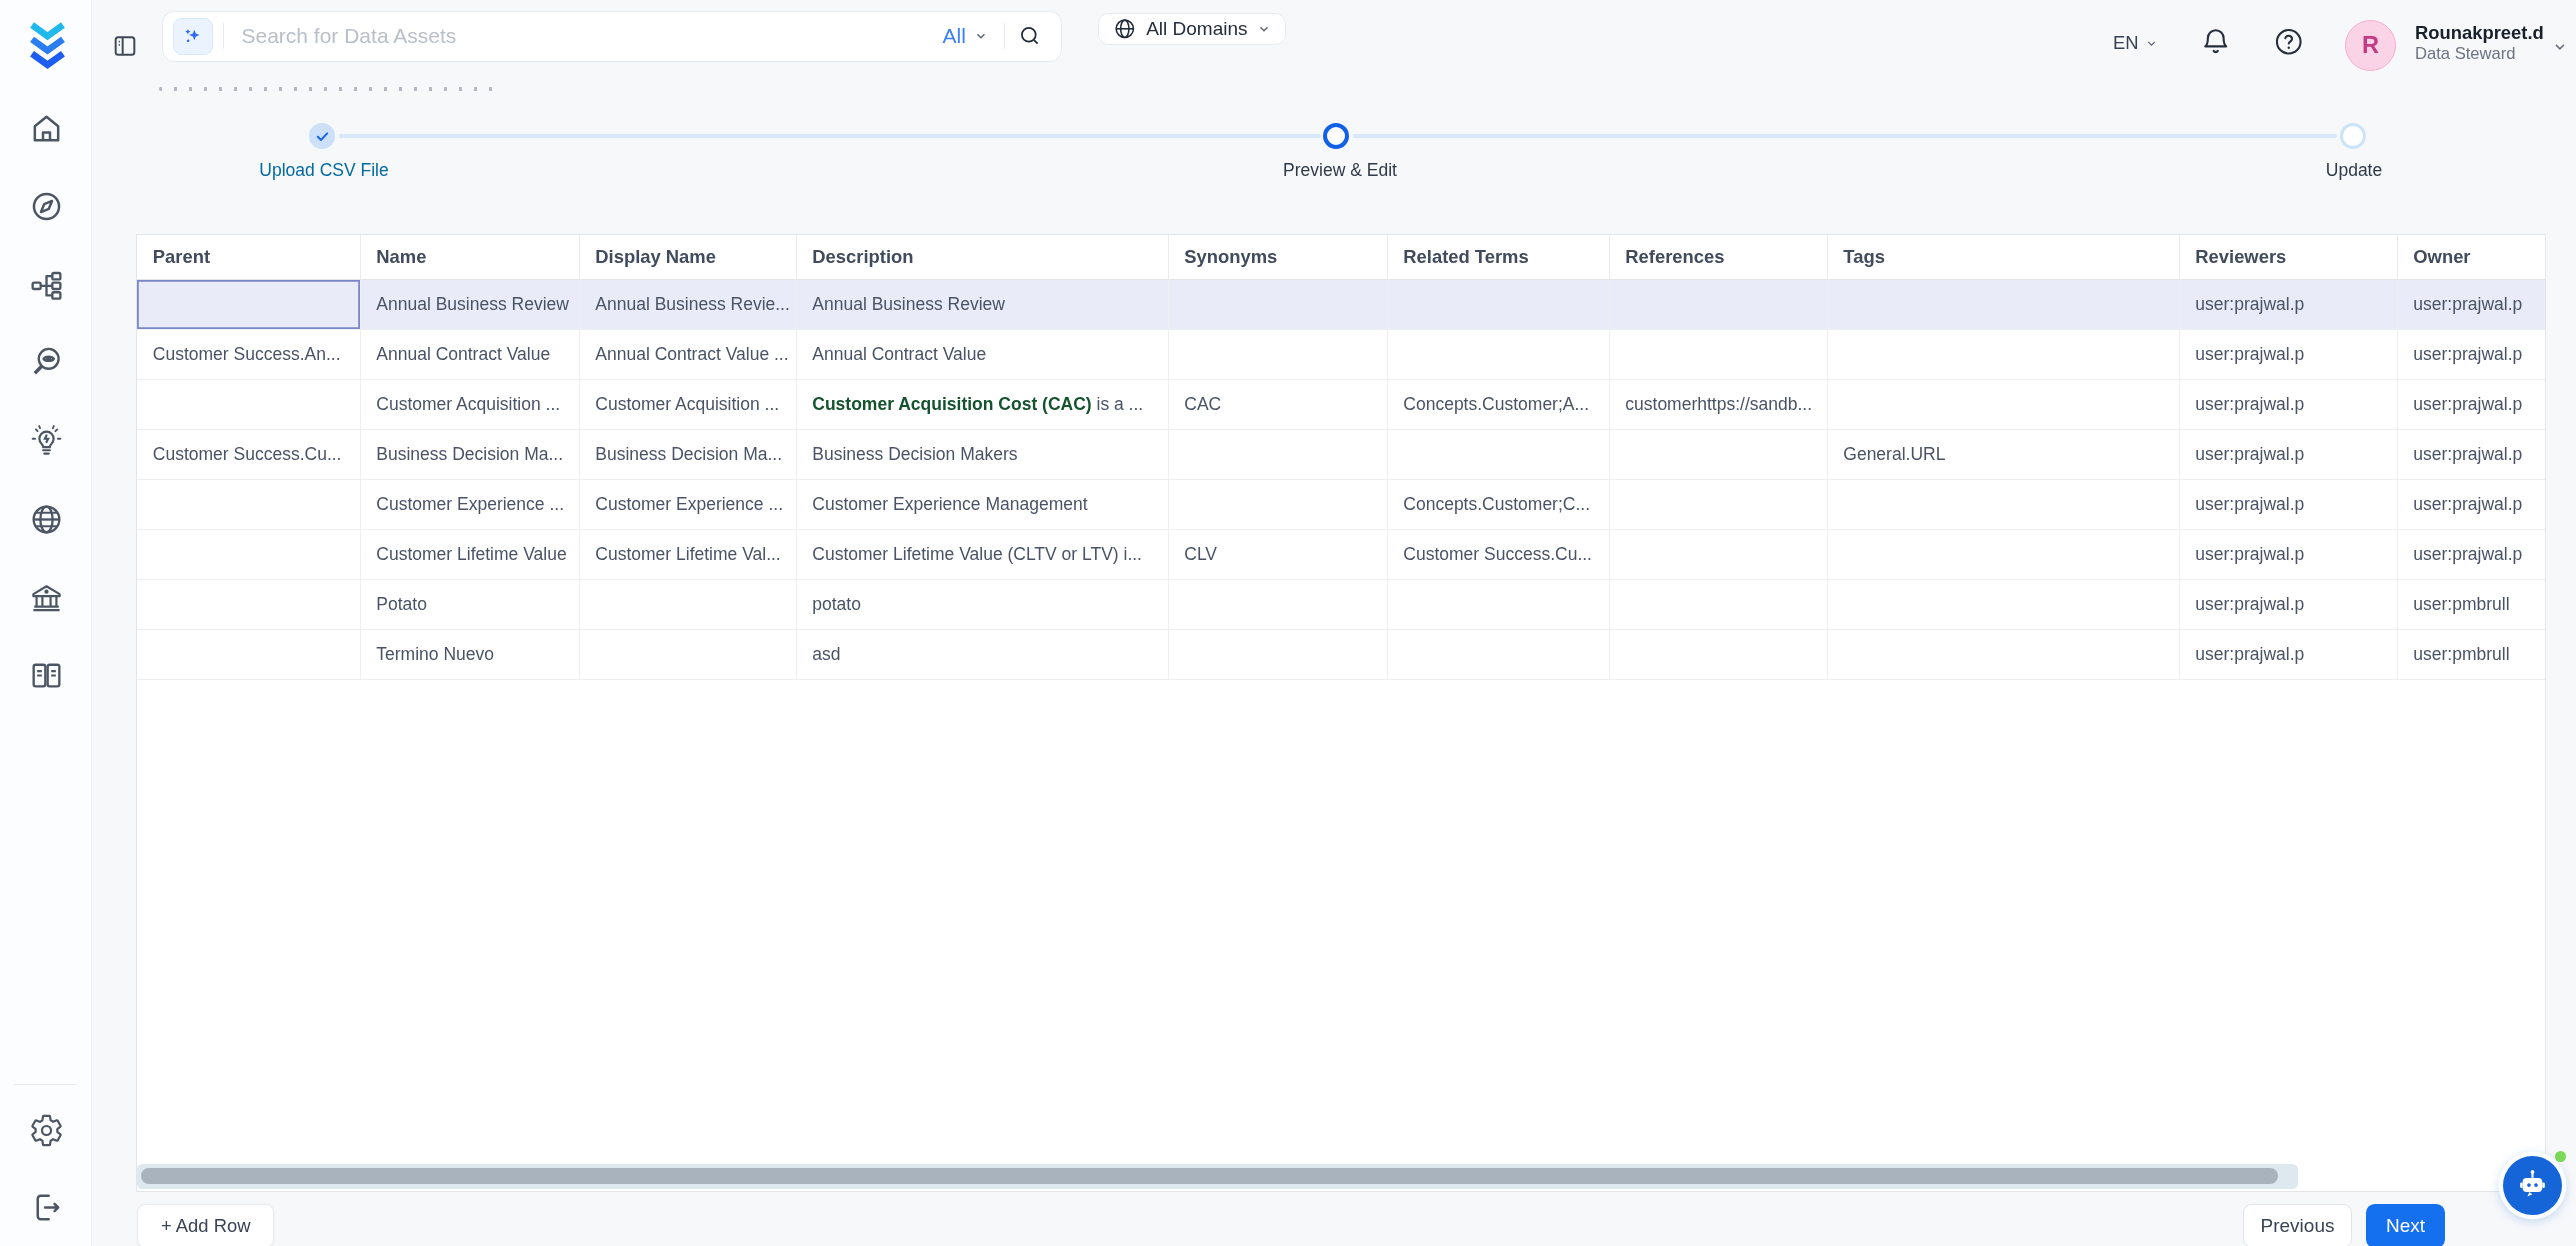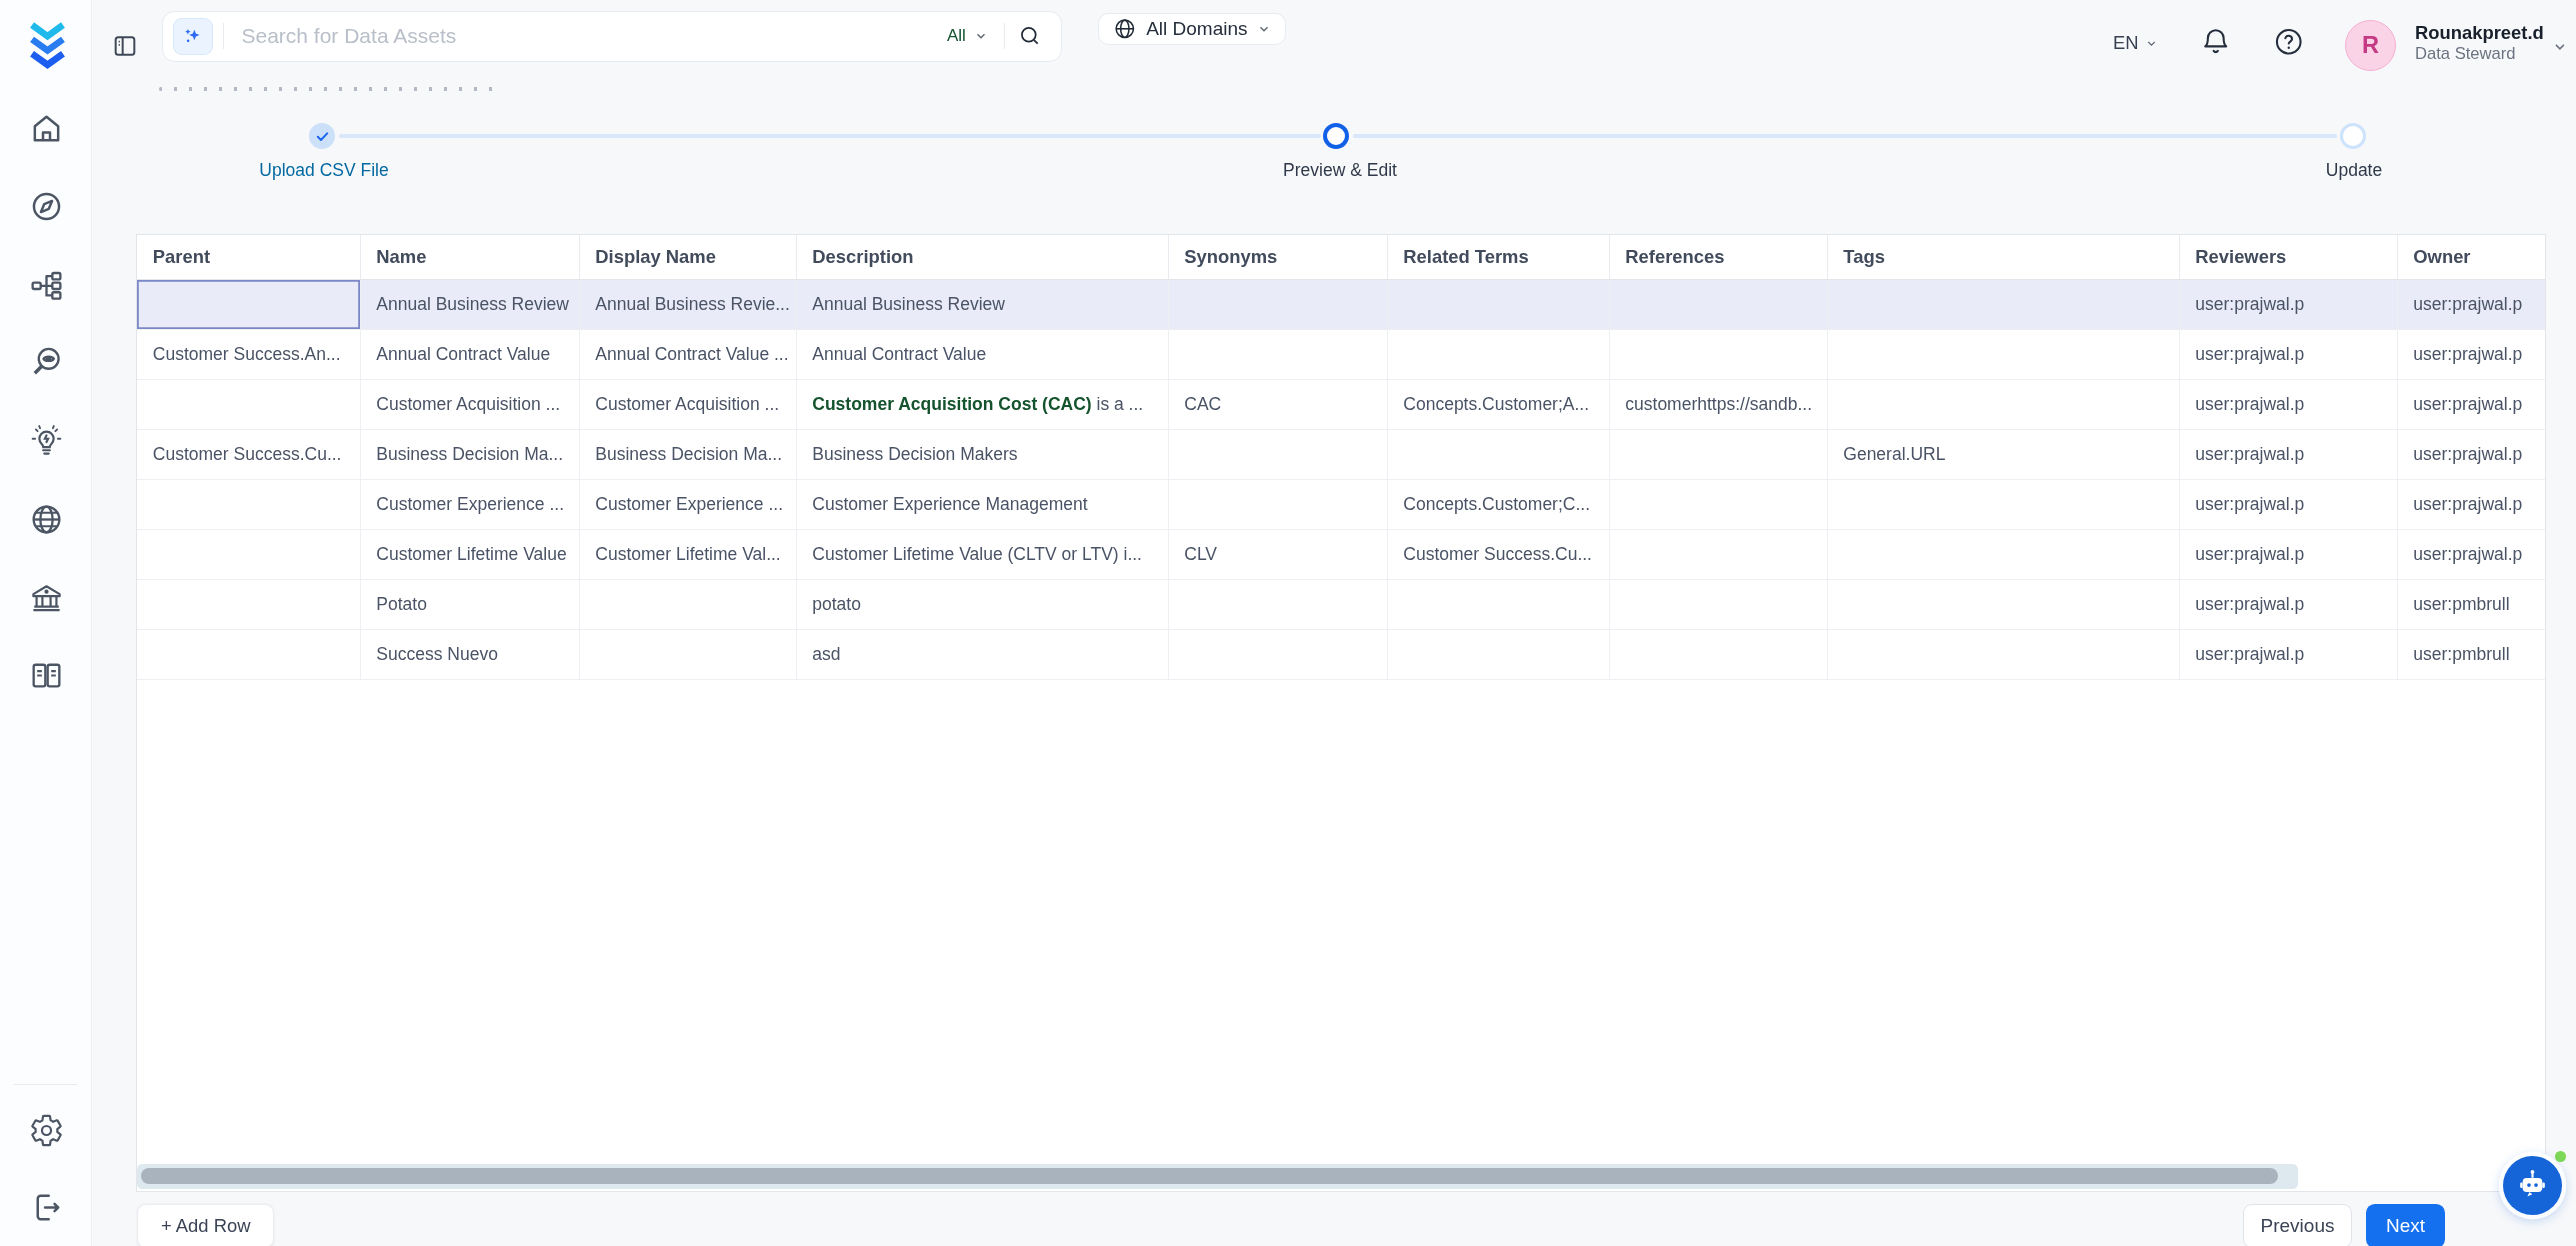--- a/index.html
+++ b/index.html
@@ -22,21 +22,21 @@
   
   .toggle-btn { left:111px; top:31.5px; width:28px; height:28px; color:#3f4856; cursor:pointer; }
   .search-bar { left:162px; top:10.5px; width:900px; height:51px; background:#fff;
     border:0.9px solid #e7eaee; border-radius:12.3px; display:flex; align-items:center; z-index:4; }
   .ai-badge { margin-left:9.6px; width:40px; height:37px; background:#eaf3fe; border:0.9px solid #d6e8fc;
     border-radius:8.8px; display:flex; align-items:center; justify-content:center; flex:none; }
   .vdiv { width:0.9px; height:26px; background:#e8ebef; flex:none; }
   .search-input { flex:1; min-width:0; border:none; outline:none; background:transparent;
     font-size:21px; color:#374151; padding:0 0 0 17.5px; font-family:inherit; }
   .search-input::placeholder { color:#b9bfc9; }
-  .scope { display:flex; align-items:center; gap:7.9px; font-size:17px; color:#14532d; padding:0 15.8px; cursor:pointer; flex:none; }
+  .scope { display:flex; align-items:center; gap:7.9px; font-size:21px; color:#3b82f6; padding:0 15.8px; cursor:pointer; flex:none; }
   .magnifier-btn { padding:0 19px 0 14px; color:#222b38; cursor:pointer; flex:none; }
   .domains-pill { left:1098px; top:13px; height:32px; min-width:161px; background:#fff; border:0.9px solid #e7eaee;
     border-radius:10.5px; display:flex; align-items:center; gap:9.6px; padding:0 14px; font-size:19px; color:#252e3c; cursor:pointer; }
   .lang { left:2113px; top:23.6px; height:39px; display:flex; align-items:center; gap:6.1px;
     font-size:18.4px; color:#374151; cursor:pointer; }
   .icon-btn { width:31.5px; height:31.5px; color:#252e3c; cursor:pointer; }
   .bell-btn { left:2200px; top:26px; }
   .help-btn  { left:2273px; top:26px; }
   .avatar { left:2345px; top:20px; width:51px; height:51px; border-radius:50%；
     }
@@ -395,21 +395,21 @@
           <td>potato</td>
           <td></td>
           <td></td>
           <td></td>
           <td></td>
           <td>user:prajwal.p</td>
           <td>user:pmbrull</td>
         </tr>
         <tr>
           <td></td>
-          <td>Success Nuevo</td>
+          <td>Termino Nuevo</td>
           <td></td>
           <td>asd</td>
           <td></td>
           <td></td>
           <td></td>
           <td></td>
           <td>user:prajwal.p</td>
           <td>user:pmbrull</td>
         </tr>
       </tbody>

